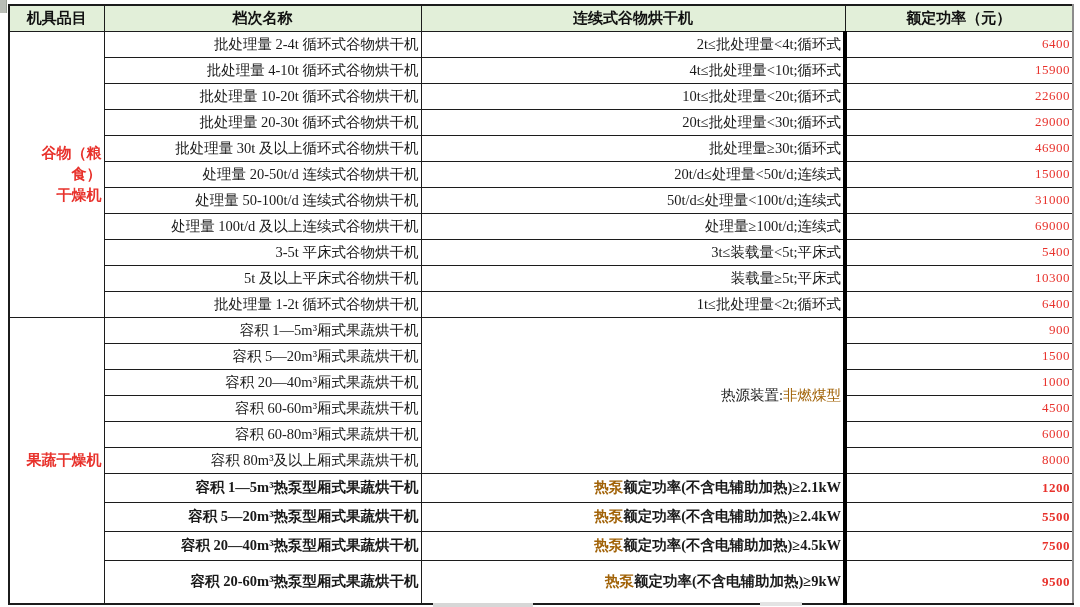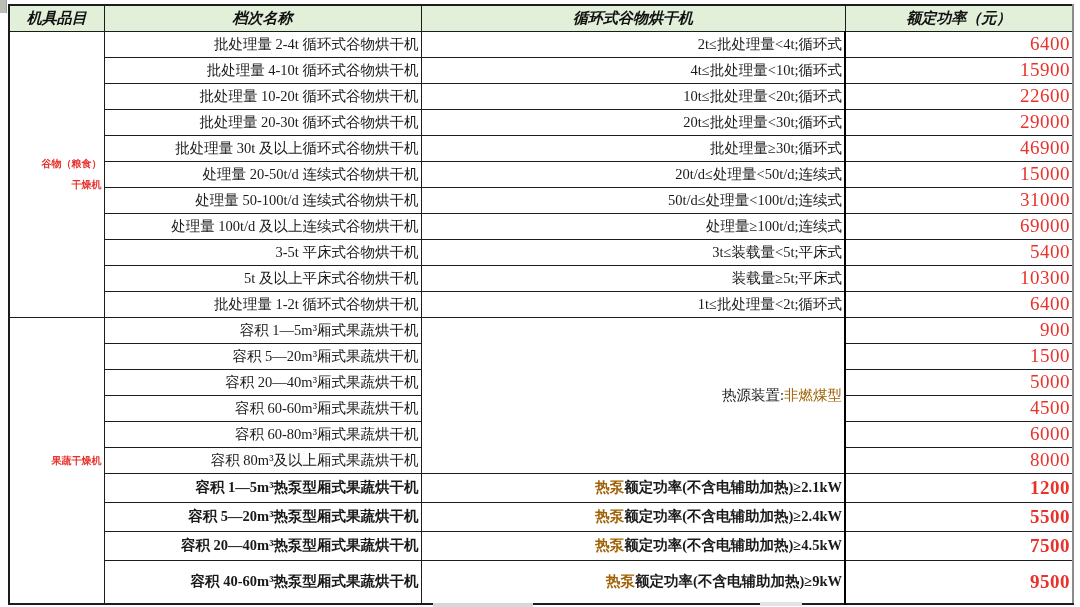--- a/index.html
+++ b/index.html
@@ -14,32 +14,32 @@
     border-right:2.5px solid #8c8c8c;
   }
   th,td{
     border:1.5px solid #1c1c1c;
     text-align:center;vertical-align:middle;
     padding:0 2px;color:#1a1a1a;
     overflow:hidden;white-space:nowrap;
   }
   thead tr{height:26px;}
   thead th{
-    background:#e2efd9;font-weight:bold;font-size:15px;color:#111111;font-style:italic;
+    background:#e2efd9;font-weight:bold;font-size:15px;color:#111111;
   }
   tbody tr{height:26px;}
   tbody tr:nth-child(n+18){height:29px;font-weight:bold;}
   tbody tr:nth-child(21){height:44px;}
   td{font-size:14.5px;text-align:right;}
   td.cat{
-    color:#e8322c;font-weight:bold;font-size:10px;line-height:21px;white-space:normal;
+    color:#e8322c;font-weight:bold;font-size:15px;line-height:21px;white-space:normal;
   }
   td.subsidy{
-    color:#e8322c;border-left:2px solid #000000;
-    font-size:19px;letter-spacing:.5px;
+    color:#e8322c;border-left:4px solid #000000;
+    font-size:13px;letter-spacing:.5px;
   }
   .red-part{color:#a16207;}
   
   .edge-artifact{
     position:absolute;left:0;top:0;width:6px;height:13px;
     background:#b9bdb6;border-right:1px solid #9aa096;
   }
   .bottom-artifact-1{
     position:absolute;left:433px;top:603px;width:100px;height:4px;background:#d7d7d7;
   }
@@ -57,21 +57,21 @@
     <colgroup>
       <col style="width:95px">
       <col style="width:317px">
       <col style="width:424px">
       <col style="width:228px">
     </colgroup>
     <thead>
       <tr>
         <th>机具品目</th>
         <th>档次名称</th>
-        <th>循环式谷物烘干机</th>
+        <th>连续式谷物烘干机</th>
         <th>额定功率（元）</th>
       </tr>
     </thead>
     <tbody>
         <tr>
           <td class="cat" rowspan="11">谷物（粮食）<br>干燥机</td>
           <td class="grade">批处理量 2-4t 循环式谷物烘干机</td>
           <td class="config"><span>2t≤批处理量&lt;4t;循环式</span></td>
           <td class="subsidy">6400</td>
         </tr>
@@ -130,21 +130,21 @@
           <td class="grade">容积 1—5m³厢式果蔬烘干机</td>
           <td class="config" rowspan="6"><span>热源装置:</span><span class="red-part">非燃煤型</span></td>
           <td class="subsidy">900</td>
         </tr>
         <tr>
           <td class="grade">容积 5—20m³厢式果蔬烘干机</td>
           <td class="subsidy">1500</td>
         </tr>
         <tr>
           <td class="grade">容积 20—40m³厢式果蔬烘干机</td>
-          <td class="subsidy">5000</td>
+          <td class="subsidy">1000</td>
         </tr>
         <tr>
           <td class="grade">容积 60-60m³厢式果蔬烘干机</td>
           <td class="subsidy">4500</td>
         </tr>
         <tr>
           <td class="grade">容积 60-80m³厢式果蔬烘干机</td>
           <td class="subsidy">6000</td>
         </tr>
         <tr>
@@ -160,21 +160,21 @@
           <td class="grade">容积 5—20m³热泵型厢式果蔬烘干机</td>
           <td class="config"><span class="red-part">热泵</span><span>额定功率(不含电辅助加热)≥2.4kW</span></td>
           <td class="subsidy">5500</td>
         </tr>
         <tr>
           <td class="grade">容积 20—40m³热泵型厢式果蔬烘干机</td>
           <td class="config"><span class="red-part">热泵</span><span>额定功率(不含电辅助加热)≥4.5kW</span></td>
           <td class="subsidy">7500</td>
         </tr>
         <tr>
-          <td class="grade">容积 40-60m³热泵型厢式果蔬烘干机</td>
+          <td class="grade">容积 20-60m³热泵型厢式果蔬烘干机</td>
           <td class="config"><span class="red-part">热泵</span><span>额定功率(不含电辅助加热)≥9kW</span></td>
           <td class="subsidy">9500</td>
         </tr>
       </tbody>
   </table>
 
   <div class="bottom-artifact-1"></div>
   <div class="bottom-artifact-2"></div>
 </div>
 

